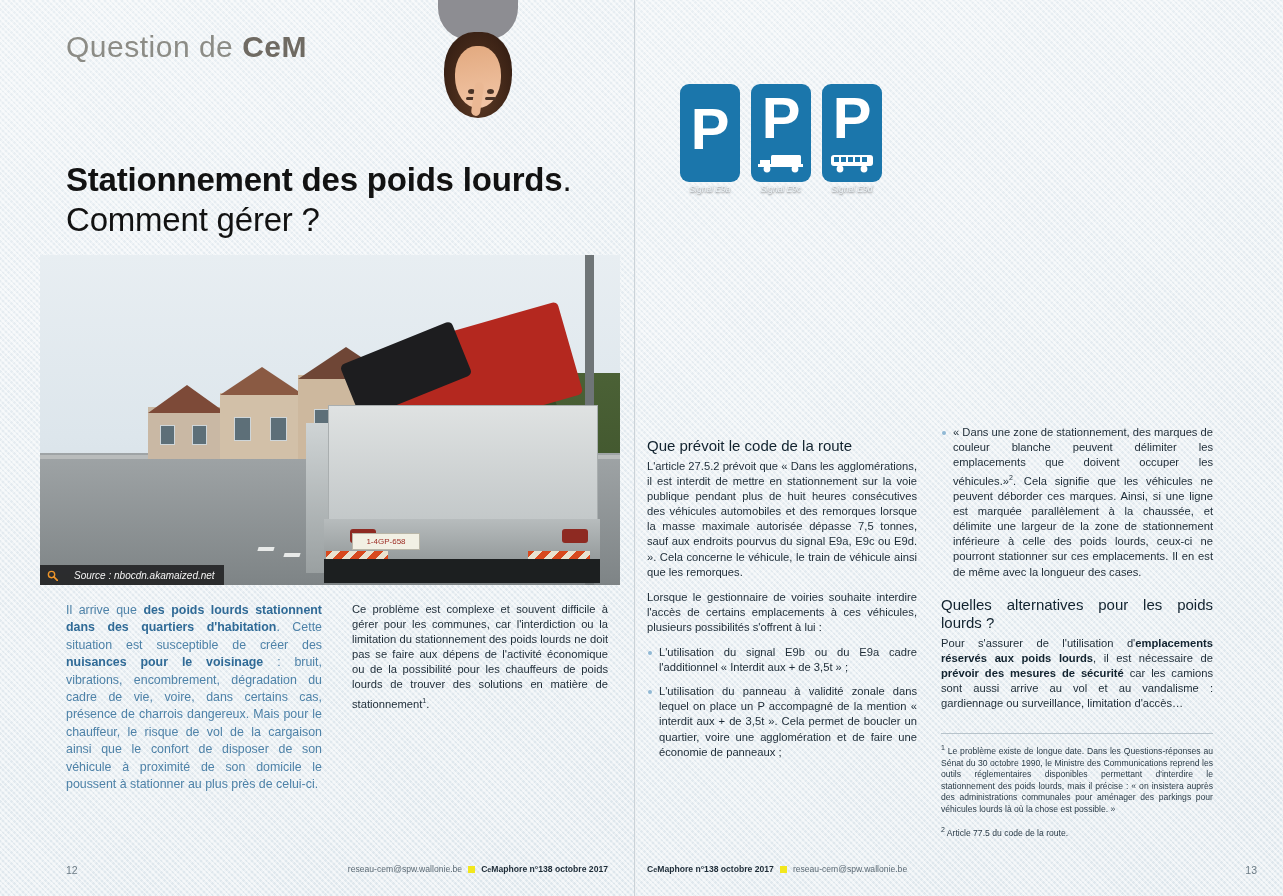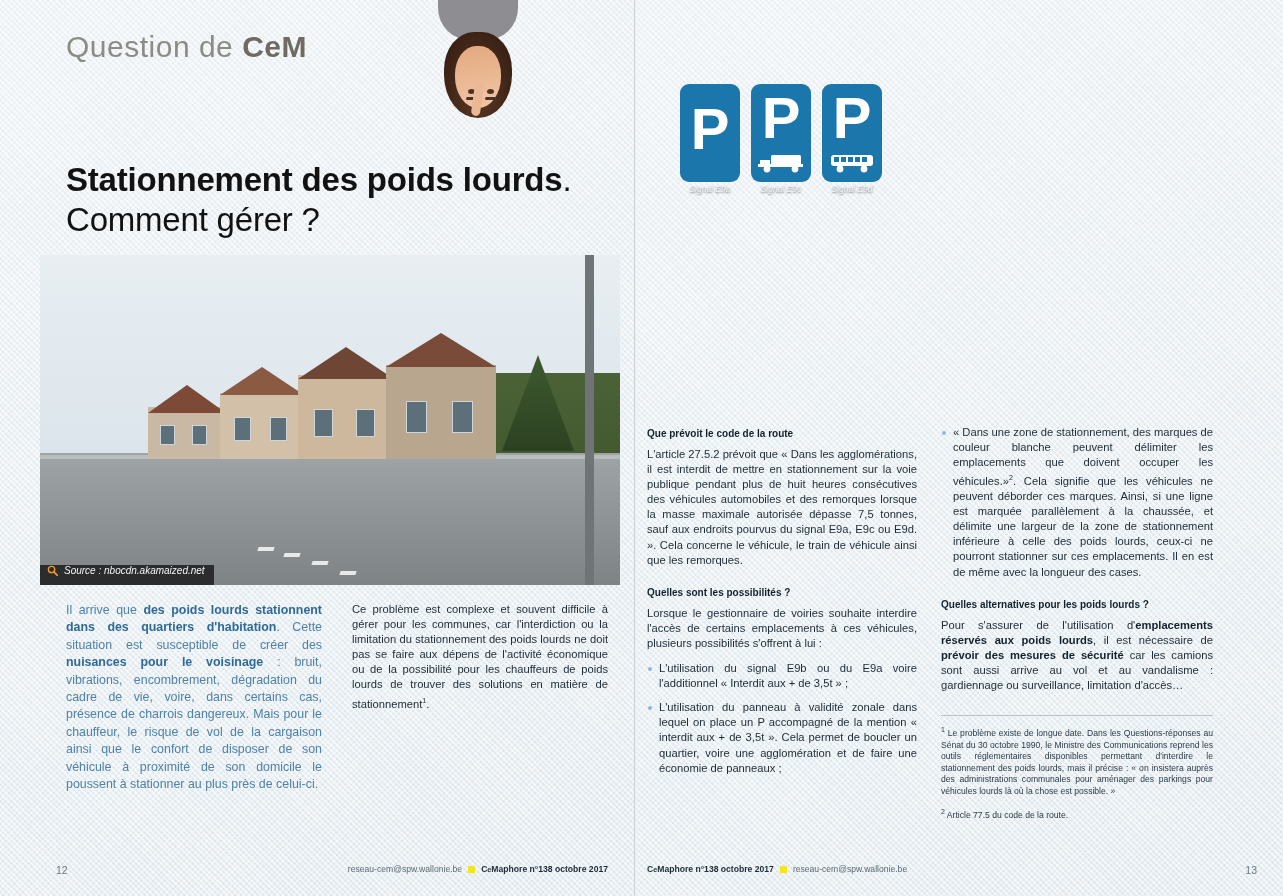--- a/index.html
+++ b/index.html
@@ -44,21 +44,21 @@
 
   h1.title{position:absolute;left:66px;top:160px;width:520px;margin:0;
      font-size:33px;line-height:40px;color:#121212;font-weight:400;letter-spacing:-.2px;}
   h1.title b{font-weight:700;margin-top:27px;}
 
   
   .photo{position:absolute;overflow:hidden;background:#9bb0bd;}
   .photo-left{left:40px;top:255px;width:580px;height:330px;}
 
   .caption{position:absolute;left:0;bottom:0;height:20px;padding:0 9px 0 7px;
-     display:flex;align-items:flex-start;gap:6px;background:rgba(24,24,26,.82);}
+     display:flex;align-items:center;gap:16px;background:rgba(24,24,26,.82);}
   .caption .cap-txt{font-size:10px;font-style:italic;color:#f4f4f4;white-space:nowrap;}
   .mag{width:11px;height:11px;flex:none;}
 
   
   .sky{position:absolute;inset:0;background:linear-gradient(180deg,#e8eef2 0%,#dde6ec 55%,#cfd9df 100%);}
   .treeline{position:absolute;right:0;top:118px;width:215px;height:212px;
      background:linear-gradient(180deg,#4b6136,#384d26);}
   .conifer{position:absolute;right:46px;top:100px;width:72px;height:96px;
      background:linear-gradient(180deg,#3e5a30,#2c4121);clip-path:polygon(50% 0,100% 100%,0 100%);}
   .road{position:absolute;left:0;bottom:0;width:100%;height:132px;
@@ -98,21 +98,21 @@
   .sign.plain .P{top:16px;}
   .veh{position:absolute;left:7px;bottom:9px;width:46px;height:22px;}
   .sign-label{position:absolute;top:100px;width:60px;text-align:center;
      font-size:8.5px;font-style:italic;color:#eef4f8;text-shadow:0 1px 2px rgba(0,0,0,.55);}
   .sign-wrap{position:relative;}
 
   
   .col{position:absolute;font-size:11.2px;line-height:15.1px;color:#1d2b36;text-align:justify;}
   .intro{color:#4e82a8;font-size:12.4px;line-height:17.4px;text-align:justify;}
   .intro b{color:#2f6a96;font-weight:700;}
-  h2.sec{margin:0 0 4px 0;font-size:10px;line-height:18px;color:#11222e;font-weight:700;}
+  h2.sec{margin:12px 0 4px 0;font-size:15px;line-height:18px;color:#11222e;font-weight:400;}
   p.para{margin:0 0 10px 0;}
   ul.bul{list-style:none;margin:0;padding:0;}
   ul.bul li{position:relative;padding-left:12px;margin-bottom:9px;}
   ul.bul li::before{content:"";position:absolute;left:1px;top:6px;width:4px;height:4px;
      border-radius:50%;background:#8fb8d4;}
   .fnote{font-size:8.6px;line-height:11.6px;color:#2a3b47;text-align:justify;margin:0 0 8px 0;}
   .fnote-sep{width:100%;height:1px;background:#b7c3cb;margin:0 0 8px 0;}
   b.em{font-weight:700;color:#11222e;}
   sup{font-size:7px;vertical-align:super;}
 
@@ -185,39 +185,52 @@
         <div class="hs" style="left:238px;width:110px;height:126px">
           <div class="wall" style="height:94px;background:#b9a68e"></div>
           <div class="roof" style="background:#7a4b39;height:34px"></div>
           <div class="win" style="left:20px;bottom:26px;width:19px;height:30px"></div>
           <div class="win" style="left:66px;bottom:26px;width:19px;height:30px"></div>
         </div>
       </div>
 
       <div class="pole"></div>
 
+      <div class="truck-body">
+        <div class="crane"></div>
+        <div class="crane2"></div>
+        <div class="cabin"></div>
+        <div class="cargo"></div>
+        <div class="chassis"></div>
+        <div class="lamp" style="left:44px"></div>
+        <div class="lamp" style="right:18px"></div>
+        <div class="plate">1-4GP-658</div>
+        <div class="hazard" style="left:20px"></div>
+        <div class="hazard" style="right:16px"></div>
+        <div class="bumper"></div>
+      </div>
 
       <div class="caption">
         <svg class="mag" viewBox="0 0 16 16">
           <circle cx="6.6" cy="6.6" r="4.6" fill="none" stroke="#f0962a" stroke-width="2"></circle>
           <line x1="10" y1="10" x2="15" y2="15" stroke="#f0962a" stroke-width="2.4" stroke-linecap="round"></line>
         </svg>
         <span class="cap-txt">Source : nbocdn.akamaized.net</span>
       </div>
     </div>
 
     <div class="col intro" style="left:66px;top:602px;width:256px">
       <span>Il arrive que </span><b>des poids lourds stationnent dans des quartiers d'habitation</b><span>. Cette situation est susceptible de créer des </span><b>nuisances pour le voisinage</b><span> : bruit, vibrations, encombrement, dégradation du cadre de vie, voire, dans certains cas, présence de charrois dangereux. Mais pour le chauffeur, le risque de vol de la cargaison ainsi que le confort de disposer de son véhicule à proximité de son domicile le poussent à stationner au plus près de celui-ci.</span>
     </div>
 
     <div class="col" style="left:352px;top:602px;width:256px">
       <p class="para"><span>Ce problème est complexe et souvent difficile à gérer pour les communes, car l'interdiction ou la limitation du stationnement des poids lourds ne doit pas se faire aux dépens de l'activité économique ou de la possibilité pour les chauffeurs de poids lourds de trouver des solutions en matière de stationnement</span><sup>1</sup><span>.</span></p>
     </div>
 
-    <div class="pnum" style="left:56px">12</div>
+    <div class="pnum" style="left:66px">12</div>
     <div class="footer" style="right:26px">
       <span>reseau-cem@spw.wallonie.be</span>
       <span class="ysq"></span>
       <span class="brand"><span>C</span><span class="sm">e</span><span>M</span><span>aphore n°138 octobre 2017</span></span>
     </div>
   </div>
 
   <div class="page page-right">
 
     <div class="signs" style="left:46px;top:84px">
@@ -258,24 +271,23 @@
           </svg>
         </div>
         <div class="sign-label">Signal E9d</div>
       </div>
     </div>
 
     <div class="col" style="left:13px;top:425px;width:270px">
       <h2 class="sec">Que prévoit le code de la route</h2>
       <p class="para">L'article 27.5.2 prévoit que « Dans les agglomérations, il est interdit de mettre en stationnement sur la voie publique pendant plus de huit heures consécutives des véhicules automobiles et des remorques lorsque la masse maximale autorisée dépasse 7,5 tonnes, sauf aux endroits pourvus du signal E9a, E9c ou E9d. ». Cela concerne le véhicule, le train de véhicule ainsi que les remorques.</p>
 
-      <h2 class="sec" style="margin-top:16px">Quelles sont les possibilités ?</h2>
       <p class="para">Lorsque le gestionnaire de voiries souhaite interdire l'accès de certains emplacements à ces véhicules, plusieurs possibilités s'offrent à lui :</p>
       <ul class="bul">
-        <li>L'utilisation du signal E9b ou du E9a voire l'additionnel « Interdit aux + de 3,5t » ;</li>
+        <li>L'utilisation du signal E9b ou du E9a cadre l'additionnel « Interdit aux + de 3,5t » ;</li>
         <li>L'utilisation du panneau à validité zonale dans lequel on place un P accompagné de la mention « interdit aux + de 3,5t ». Cela permet de boucler un quartier, voire une agglomération et de faire une économie de panneaux ;</li>
       </ul>
     </div>
 
     <div class="col" style="left:307px;top:425px;width:272px">
       <ul class="bul">
         <li><span>« Dans une zone de stationnement, des marques de couleur blanche peuvent délimiter les emplacements que doivent occuper les véhicules.»</span><sup>2</sup><span>. Cela signifie que les véhicules ne peuvent déborder ces marques. Ainsi, si une ligne est marquée parallèlement à la chaussée, et délimite une largeur de la zone de stationnement inférieure à celle des poids lourds, ceux-ci ne pourront stationner sur ces emplacements. Il en est de même avec la longueur des cases.</span></li>
       </ul>
 
       <h2 class="sec" style="margin-top:16px">Quelles alternatives pour les poids lourds ?</h2>

